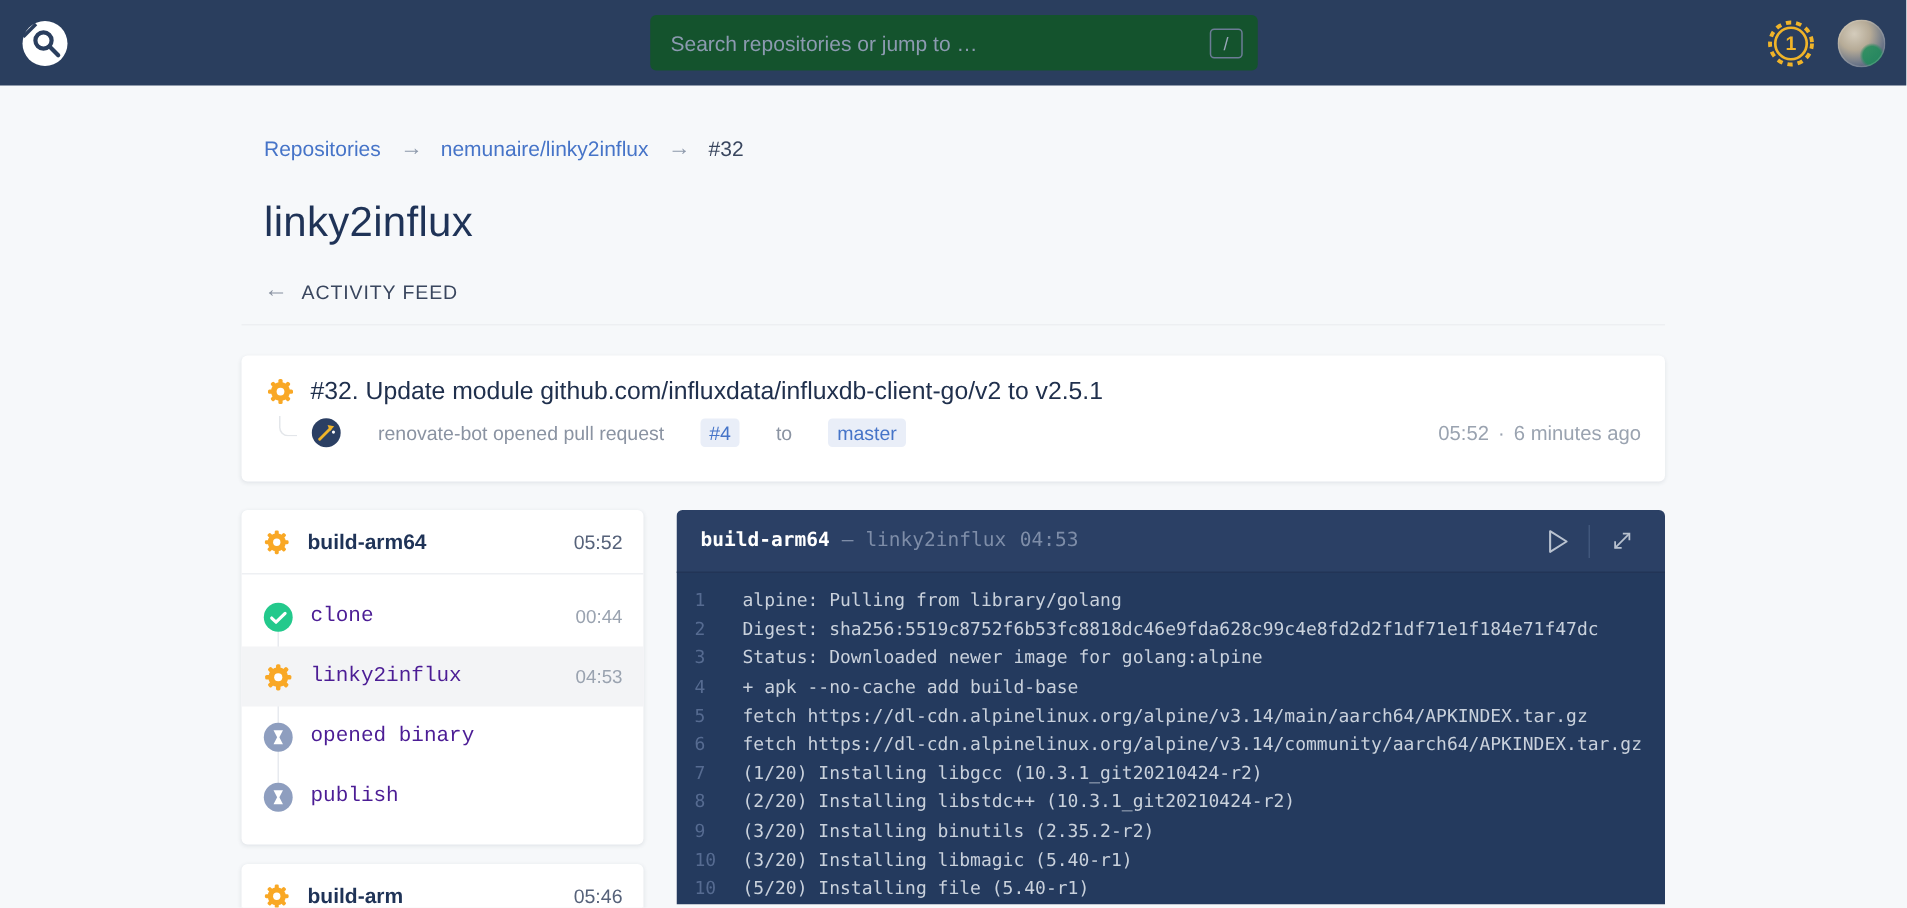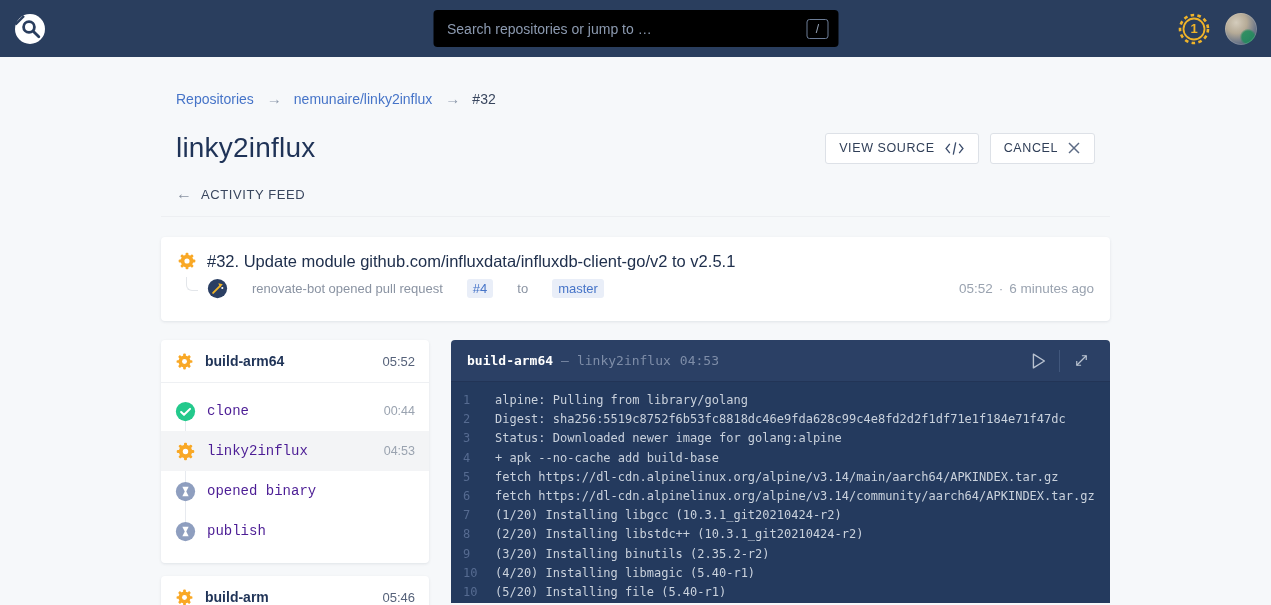--- a/index.html
+++ b/index.html
@@ -12,21 +12,21 @@
   svg { display:block; }
 
   
   .navbar {
     position:relative; height:57px; background:#2a3e5e;
     display:flex; align-items:center; padding:0 14px;
   }
   .logo { width:32px; height:32px; cursor:pointer; }
   .searchbox {
     position:absolute; left:50%; top:10px; transform:translateX(-50%);
-    width:405px; height:37px; background:#000000; border-radius:4px;
+    width:405px; height:37px; background:#14532d; border-radius:4px;
     display:flex; align-items:center; padding:0 10px 0 14px;
   }
   .searchbox input {
     flex:1; background:transparent; border:none; outline:none;
     font-family:"Liberation Sans", sans-serif;
     font-size:14px; color:#d5dce6;
   }
   .searchbox input::placeholder { color:#8c9ab0; opacity:1; }
   .search-kbd {
     border:1px solid #6c7c96; border-radius:3px; color:#9aa7ba;
@@ -190,37 +190,20 @@
   <nav class="breadcrumb inner-pad">
     <a>Repositories</a>
     <span class="crumb-arrow"></span>
     <a>nemunaire/linky2influx</a>
     <span class="crumb-arrow"></span>
     <span class="crumb-current">#32</span>
   </nav>
 
   <div class="title-row inner-pad">
     <h1 class="page-title">linky2influx</h1>
-    <div class="title-actions">
-      <button class="btn">
-        <span>VIEW SOURCE</span>
-        <svg width="21" height="15" viewBox="0 0 22 16">
-          <polyline points="6,3 2,8 6,13" fill="none" stroke="#3c4d6c" stroke-width="1.4"></polyline>
-          <polyline points="16,3 20,8 16,13" fill="none" stroke="#3c4d6c" stroke-width="1.4"></polyline>
-          <line x1="12.3" y1="1.5" x2="9.7" y2="14.5" stroke="#3c4d6c" stroke-width="1.4"></line>
-        </svg>
-      </button>
-      <button class="btn">
-        <span>CANCEL</span>
-        <svg width="14" height="14" viewBox="0 0 14 14">
-          <line x1="2" y1="2" x2="12" y2="12" stroke="#5c6b84" stroke-width="1.5"></line>
-          <line x1="12" y1="2" x2="2" y2="12" stroke="#5c6b84" stroke-width="1.5"></line>
-        </svg>
-      </button>
-    </div>
   </div>
 
   <div class="back-link inner-pad">
     <span class="back-arrow"></span>
     <span class="back-label">ACTIVITY FEED</span>
   </div>
 
   <div class="divider"></div>
 
   
@@ -334,19 +317,19 @@
       <div class="console-body">
         <div class="log-line"><span class="log-num">1</span><span class="log-text">alpine: Pulling from library/golang</span></div>
         <div class="log-line"><span class="log-num">2</span><span class="log-text">Digest: sha256:5519c8752f6b53fc8818dc46e9fda628c99c4e8fd2d2f1df71e1f184e71f47dc</span></div>
         <div class="log-line"><span class="log-num">3</span><span class="log-text">Status: Downloaded newer image for golang:alpine</span></div>
         <div class="log-line"><span class="log-num">4</span><span class="log-text">+ apk --no-cache add build-base</span></div>
         <div class="log-line"><span class="log-num">5</span><span class="log-text">fetch https://dl-cdn.alpinelinux.org/alpine/v3.14/main/aarch64/APKINDEX.tar.gz</span></div>
         <div class="log-line"><span class="log-num">6</span><span class="log-text">fetch https://dl-cdn.alpinelinux.org/alpine/v3.14/community/aarch64/APKINDEX.tar.gz</span></div>
         <div class="log-line"><span class="log-num">7</span><span class="log-text">(1/20) Installing libgcc (10.3.1_git20210424-r2)</span></div>
         <div class="log-line"><span class="log-num">8</span><span class="log-text">(2/20) Installing libstdc++ (10.3.1_git20210424-r2)</span></div>
         <div class="log-line"><span class="log-num">9</span><span class="log-text">(3/20) Installing binutils (2.35.2-r2)</span></div>
-        <div class="log-line"><span class="log-num">10</span><span class="log-text">(4/20) Installing libmagic (5.40-r1)</span></div>
+        <div class="log-line"><span class="log-num">10</span><span class="log-text">(3/20) Installing libmagic (5.40-r1)</span></div>
         <div class="log-line"><span class="log-num">10</span><span class="log-text">(5/20) Installing file (5.40-r1)</span></div>
       </div>
     </section>
   </div>
 
 </main>
 
 </body></html>

